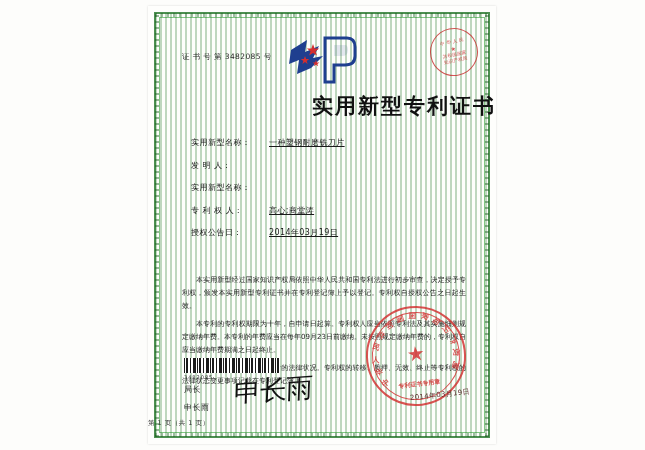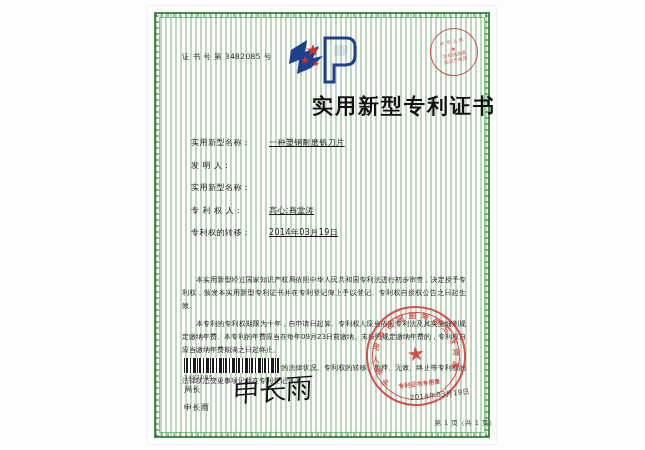--- a/index.html
+++ b/index.html
@@ -300,21 +300,21 @@
     letter-spacing: 0.3px;
     transform: rotate(-6deg);
   }
 
   
   .page-footer {
     position: absolute;
     left: 0;
     right: 0;
     bottom: 16px;
-    text-align: right;
+    text-align: left;
     font-size: 6.5px;
     color: #333;
     letter-spacing: 0.5px;
   }
 </style>
 </head>
 <body>
 
 <div class="page">
   <div class="paper">
@@ -360,21 +360,21 @@
         <div class="field-label">发 明 人：</div>
       </div>
       <div class="field-row">
         <div class="field-label">实用新型名称：</div>
       </div>
       <div class="field-row">
         <div class="field-label">专 利 权 人：</div>
         <div class="field-value">高心;商堂涛</div>
       </div>
       <div class="field-row">
-        <div class="field-label">专利权的转移：</div>
+        <div class="field-label">授权公告日：</div>
         <div class="field-value">2014年03月19日</div>
       </div>
     </div>
 
     <div class="body-text">
       <p>本实用新型经过国家知识产权局依照中华人民共和国专利法进行初步审查，决定授予专利权，颁发本实用新型专利证书并在专利登记簿上予以登记。专利权自授权公告之日起生效。</p>
       <p>本专利的专利权期限为十年，自申请日起算。专利权人应当依照专利法及其实施细则规定缴纳年费。本专利的年费应当在每年09月23日前缴纳。未按照规定缴纳年费的，专利权自应当缴纳年费期满之日起终止。</p>
       <p>专利证书记载专利权登记时的法律状况。专利权的转移、质押、无效、终止等专利权的法律状态变更事项记载在专利登记簿上。</p>
     </div>
 

